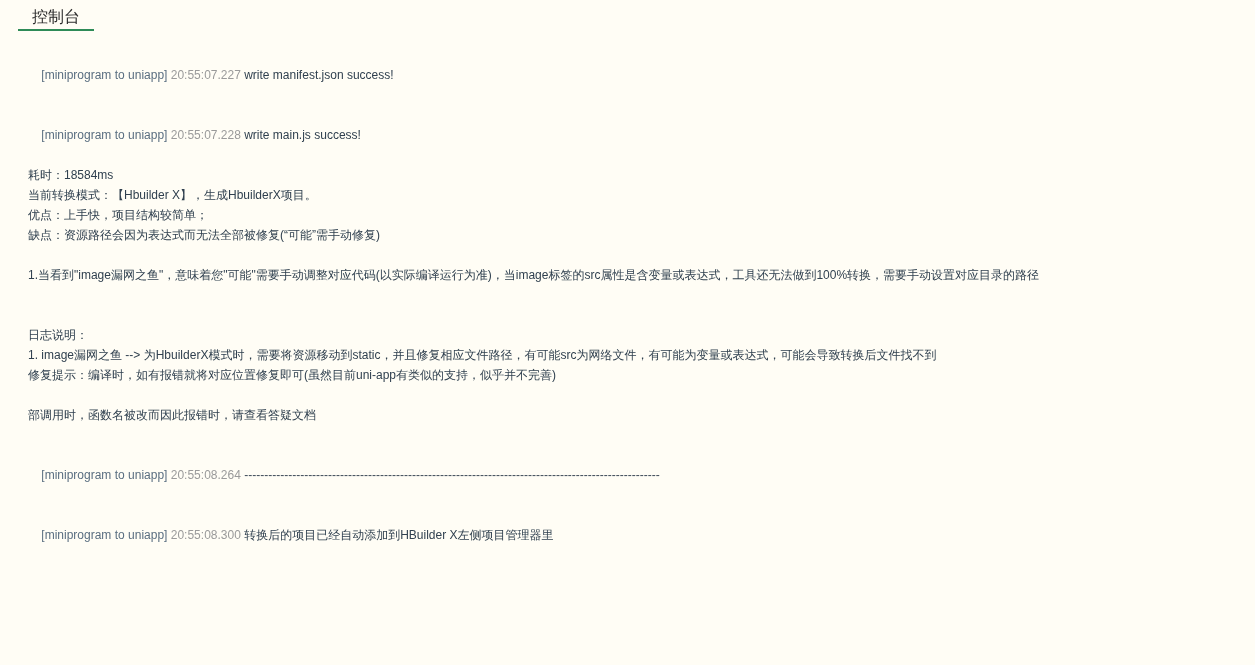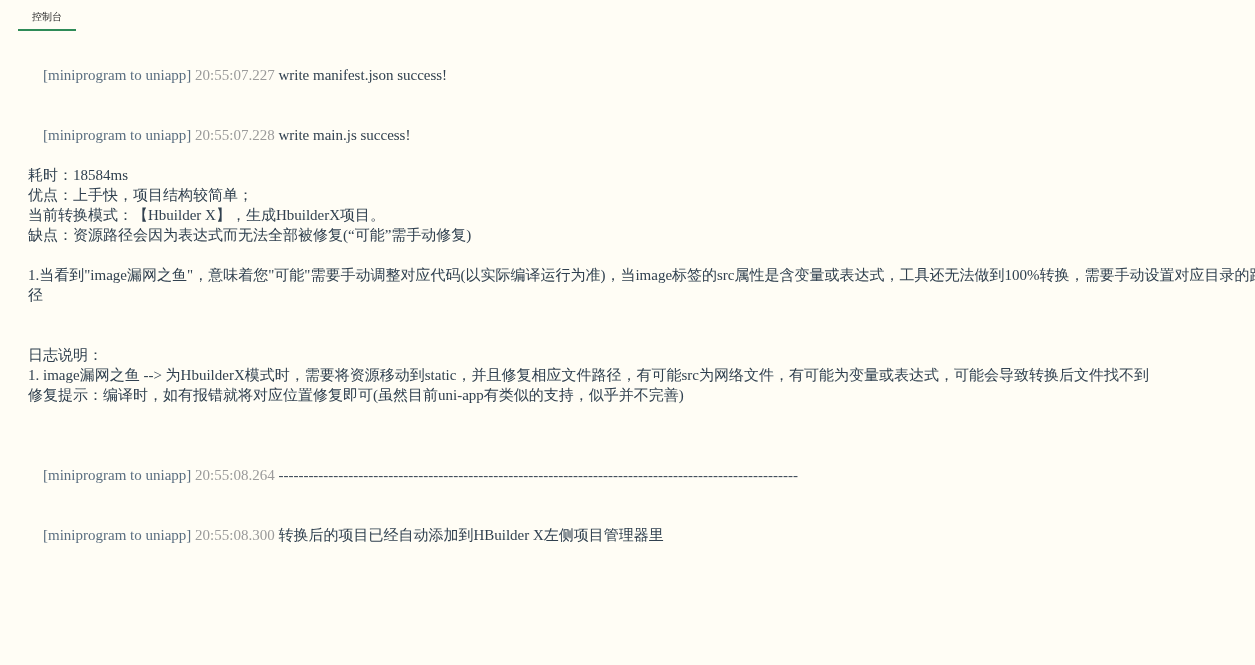--- a/index.html
+++ b/index.html
@@ -18,21 +18,21 @@
   .tabbar {
     height: 31px;
     background: #fffdf5;
     display: flex;
     align-items: flex-end;
     padding-left: 18px;
     box-sizing: border-box;
   }
   .tab {
     font-family: "DejaVu Sans", "Liberation Sans", sans-serif;
-    font-size: 10px;
+    font-size: 16px;
     color: #2b2b2b;
     padding: 0 14px 5px 14px;
     border-bottom: 2px solid #2e8b57;
     line-height: 14px;
     cursor: default;
     white-space: nowrap;
   }
   .tabbar-rest {
     flex: 1 1 auto;
     border-bottom: 0px solid transparent;
@@ -42,22 +42,22 @@
   
   .console {
     position: relative;
     height: 634px;
     padding: 14px 0 0 28px;
     box-sizing: border-box;
     overflow: hidden;
     background: #fffdf5;
   }
   .line {
-    font-family: Liberation Serif, serif;
-    font-size: 15px;
+    font-family: Liberation Sans, sans-serif;
+    font-size: 12px;
     line-height: 20px;
     color: #30404f;
     white-space: pre;
     letter-spacing: 0px;
   }
   .wrapline {
     white-space: normal;
     word-break: break-all;
   }
   .tag {
@@ -94,39 +94,40 @@
   <div class="line">
     <span class="tag">[miniprogram to uniapp]</span><span> </span><span class="ts">20:55:07.227</span><span> </span><span class="msg">write manifest.json success!</span>
   </div>
 
   <div class="line">
     <span class="tag">[miniprogram to uniapp]</span><span> </span><span class="ts">20:55:07.228</span><span> </span><span class="msg">write main.js success!</span>
   </div>
 
 
   <div class="line">耗时：18584ms</div>
+  <div class="line">当前转换模式：【Hbuilder X】，生成HbuilderX项目。</div>
   <div class="line">优点：上手快，项目结构较简单；</div>
-  <div class="line">当前转换模式：【Hbuilder X】，生成HbuilderX项目。</div>
   <div class="line">缺点：资源路径会因为表达式而无法全部被修复(“可能”需手动修复)</div>
 
   <div class="spacer"></div>
 
 
   <div class="line wrapline" style="width:1238px;">1.当看到"image漏网之鱼"，意味着您"可能"需要手动调整对应代码(以实际编译运行为准)，当image标签的src属性是含变量或表达式，工具还无法做到100%转换，需要手动设置对应目录的路径</div>
 
   <div class="spacer"></div>
   <div class="spacer"></div>
 
   <div class="line">日志说明：</div>
 
   <div class="line nowrap-clip">1. image漏网之鱼 --&gt; 为HbuilderX模式时，需要将资源移动到static，并且修复相应文件路径，有可能src为网络文件，有可能为变量或表达式，可能会导致转换后文件找不到</div>
   <div class="line nowrap-clip">修复提示：编译时，如有报错就将对应位置修复即可(虽然目前uni-app有类似的支持，似乎并不完善)</div>
 
   <div class="spacer"></div>
 
+  <div class="line nowrap-clip">部调用时，函数名被改而因此报错时，请查看答疑文档</div>
 
   <div class="spacer"></div>
 
   <div class="line nowrap-clip">
     <span class="tag">[miniprogram to uniapp]</span><span> </span><span class="ts">20:55:08.264</span><span> </span><span class="dash">--------------------------------------------------------------------------------------------------------</span>
   </div>
 
   <div class="line nowrap-clip">
     <span class="tag">[miniprogram to uniapp]</span><span> </span><span class="ts">20:55:08.300</span><span> </span><span class="msg">转换后的项目已经自动添加到HBuilder X左侧项目管理器里</span>
   </div>

